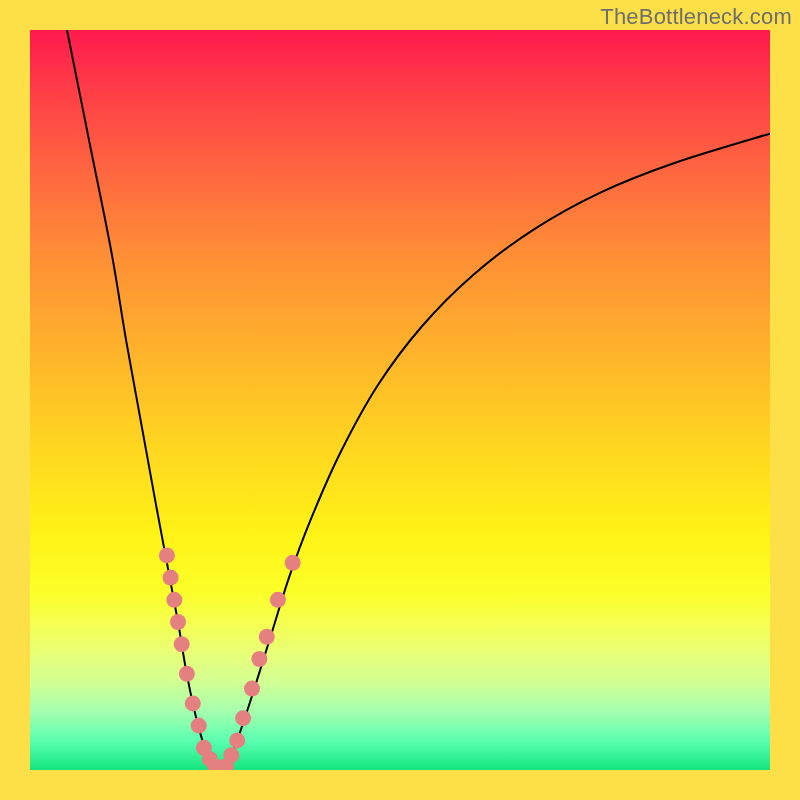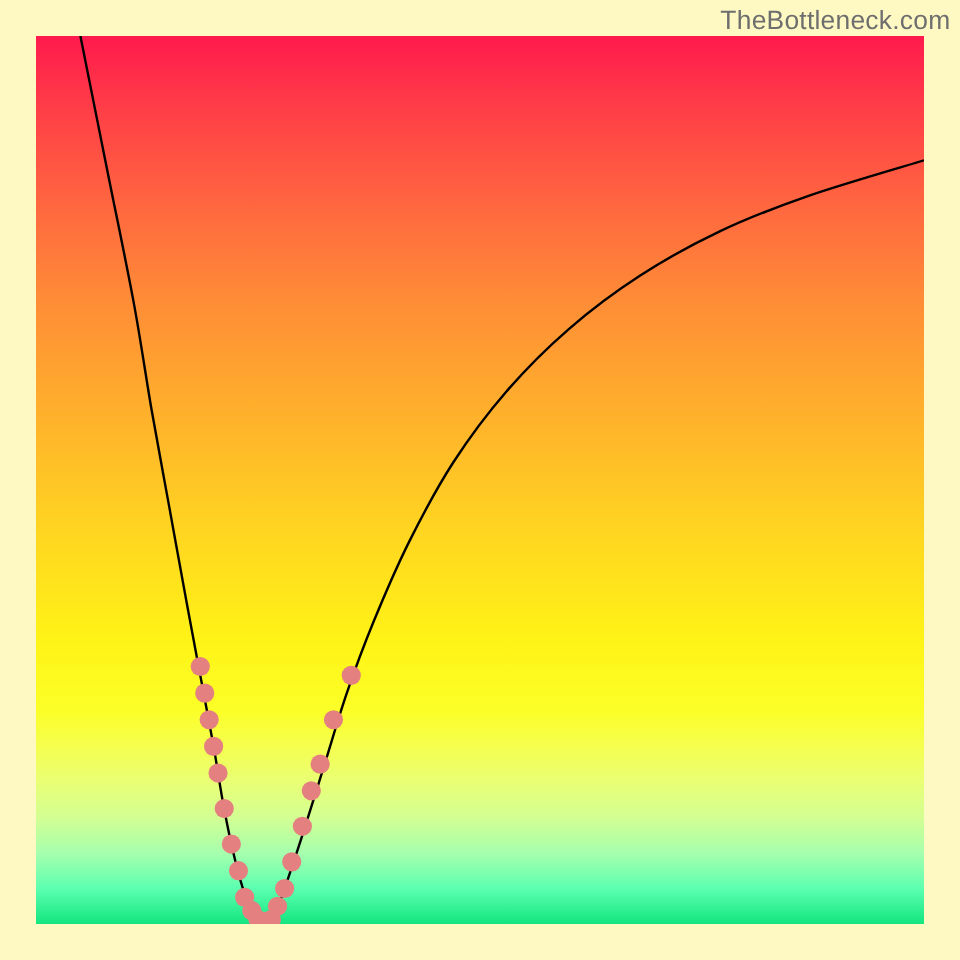--- a/index.html
+++ b/index.html
@@ -10,21 +10,21 @@
     overflow: hidden;
     background: #000;
     font-family: Arial, Helvetica, sans-serif;
   }
   .frame {
     position: absolute;
     top: 0;
     left: 0;
     width: 800px;
     height: 800px;
-    background: #fef9c3;
+    background: #fde047;
   }
   .plot {
     position: absolute;
     top: 30px;
     left: 30px;
     width: 740px;
     height: 740px;
     background: linear-gradient(to bottom,
       #ff1a4d 0%,
       #ff3d47 8%,

